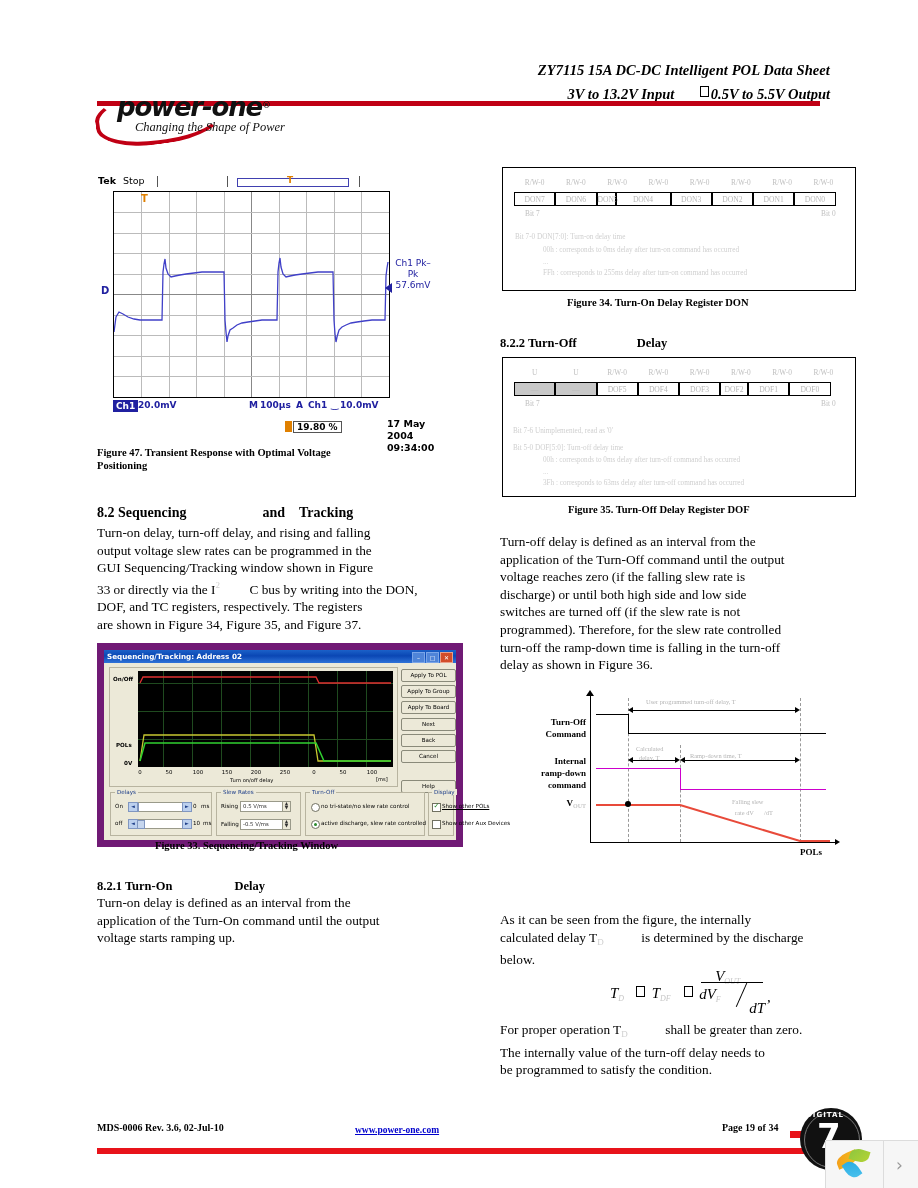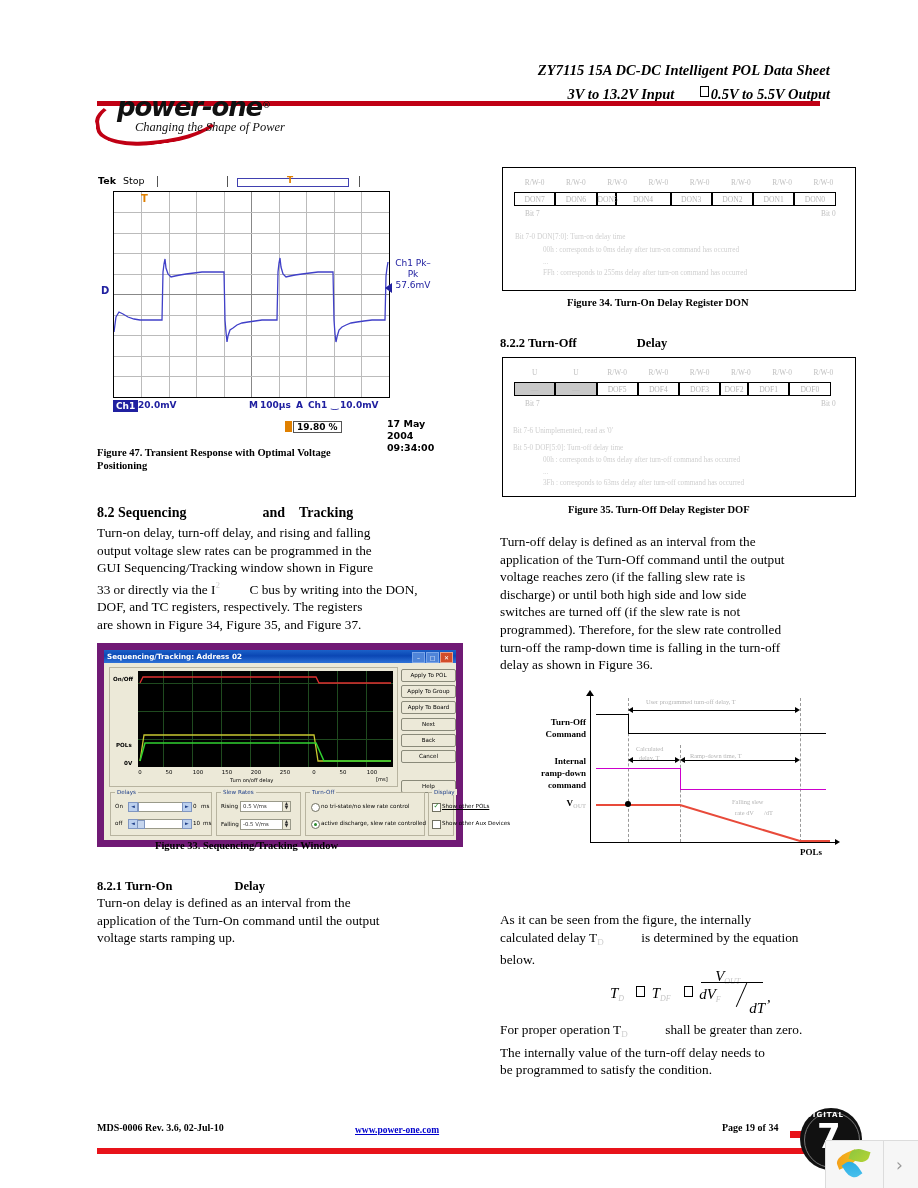--- a/index.html
+++ b/index.html
@@ -519,21 +519,21 @@
     <div class="gl2" style="left:232px;top:108px">Falling slew</div>
     <div class="gl2" style="left:235px;top:119px">
       <span>rate dV</span><span style="display:inline-block;width:10px"></span><span>/dT</span>
     </div>
 
     <div class="lb" style="left:300px;top:156px">POLs</div>
   </div>
 
   <div class="bt" style="left:500px;top:911px;width:350px">
     <span>As it can be seen from the figure, the internally</span><br>
-    <span>calculated delay T</span><span class="sp" style="width:44px;font-size:9px;color:#cfcfcf;vertical-align:-3px">D</span><span>is determined by the equation</span><br>
+    <span>calculated delay T</span><span class="sp" style="width:44px;font-size:9px;color:#cfcfcf;vertical-align:-3px">D</span><span>is determined by the discharge</span><br>
     <span>below.</span>
   </div>
 
   <div class="eq" style="left:610px;top:976px">
     <span><span>T</span><span class="sub">D</span></span>
     <span class="sp" style="width:8px"></span><span class="eqbox"></span>
     <span class="sp" style="width:3px"></span><span><span>T</span><span class="sub">DF</span></span>
     <span class="sp" style="width:10px"></span><span class="eqbox"></span>
     <span style="display:inline-block;position:relative;width:90px;height:38px;vertical-align:-16px">
       <span style="position:absolute;left:18px;top:-8px"><span>V</span><span class="sub">OUT</span></span>

